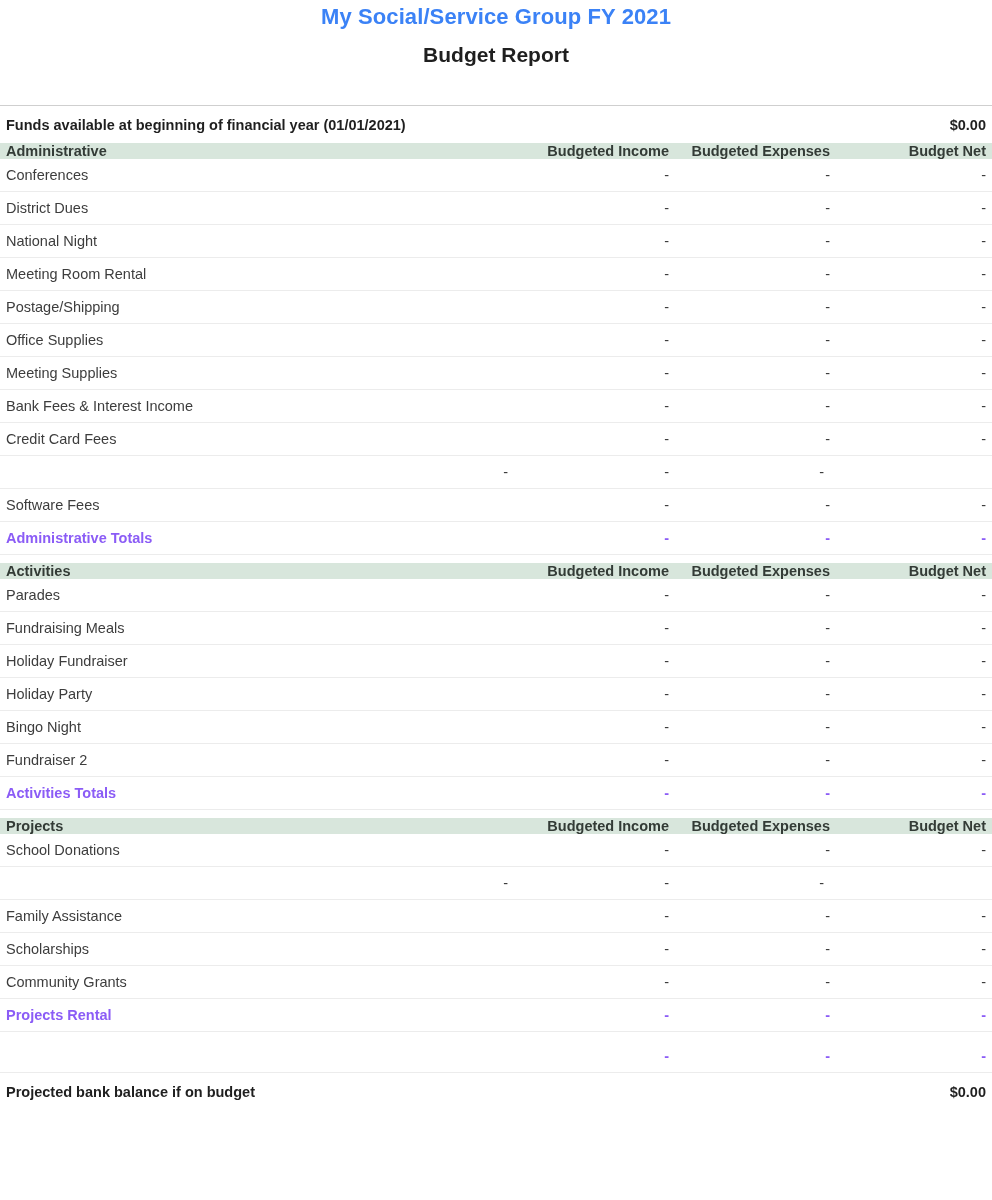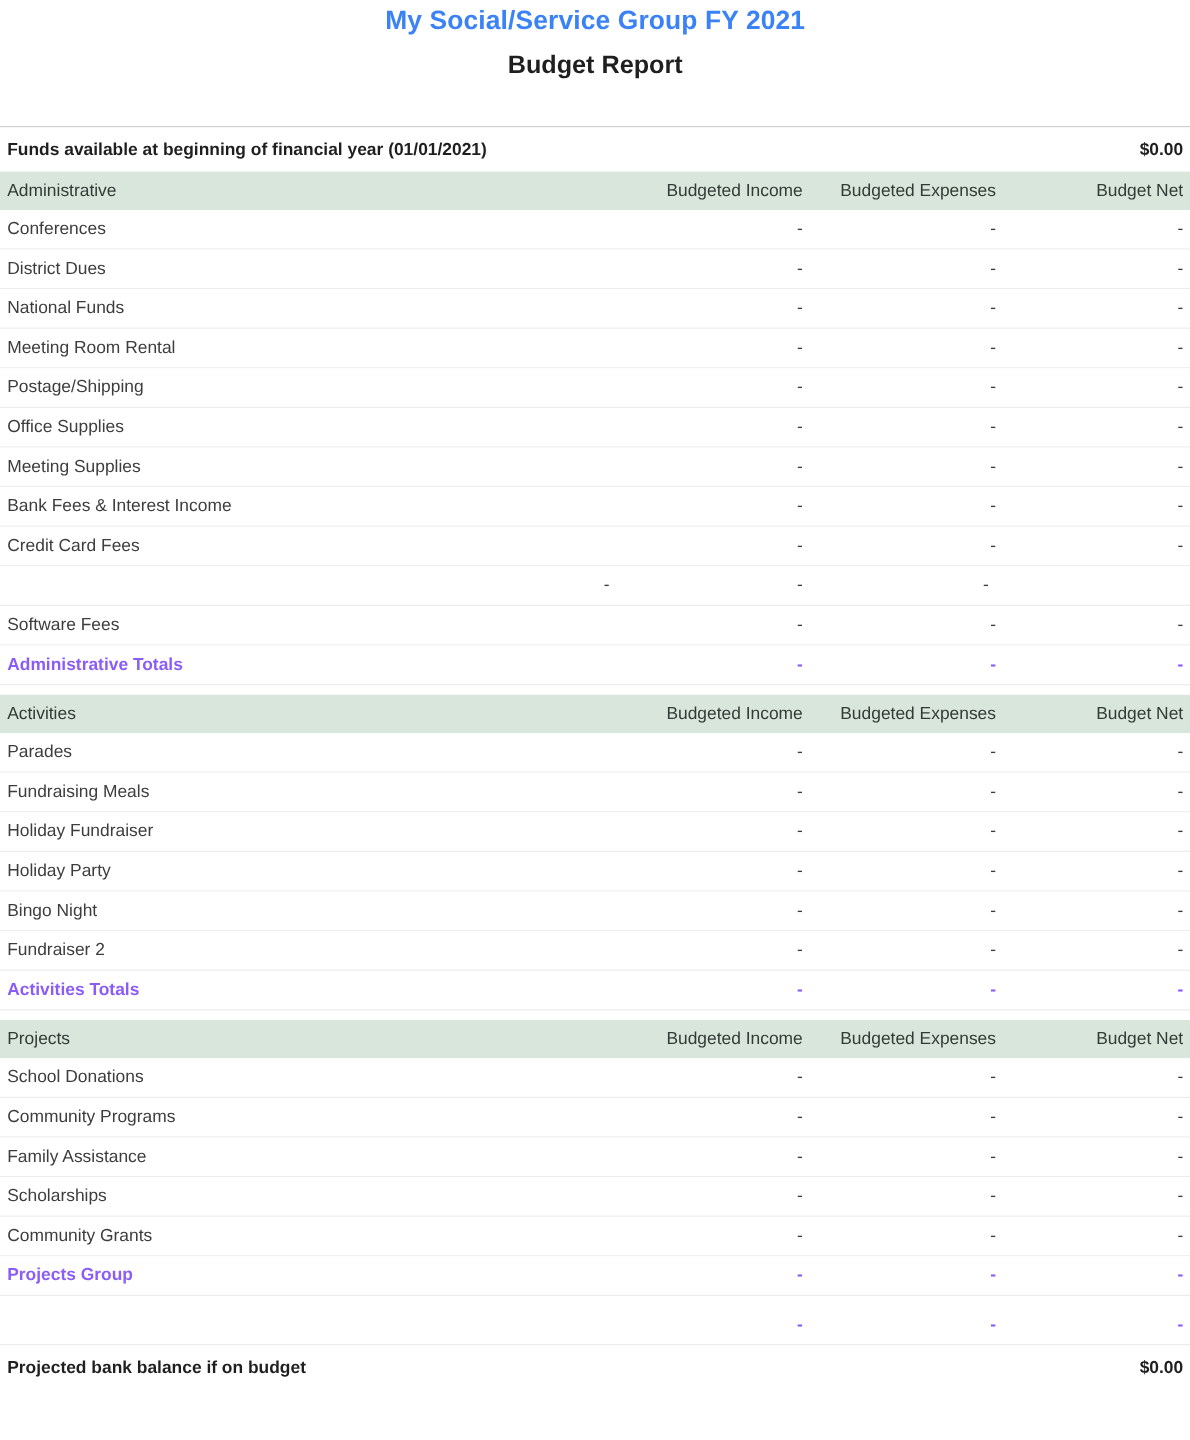--- a/index.html
+++ b/index.html
@@ -51,23 +51,23 @@
     grid-template-columns: 1fr 161px 161px 162px;
     align-items: center;
     font-size: 14.5px;
   }
   .grid-row .c { white-space: nowrap; overflow: hidden; }
   .grid-row .name { text-align: left;  padding-left: 6px; }
   .grid-row .num  { text-align: right; }
   .grid-row .num:last-child { padding-right: 6px; }
 
   .shead {
-    height: 32px;
+    height: 16px;
     background: var(--section-header-bg, #d8e6dc);
-    font-weight: 400;
+    font-weight: 700;
     color: var(--heading-text, #333b36);
   }
   .row {
     height: 33px;
     background: #ffffff;
     border-bottom: 1px solid var(--row-border, #ececec);
     color: var(--text, #3d3d3d);
   }
   .row.bold { font-weight: 700; color: #8b5cf6; }
 
@@ -108,21 +108,21 @@
   </div>
 
   <div class="grid-row row">
     <span class="c name">District Dues</span>
     <span class="c num">-</span>
     <span class="c num">-</span>
     <span class="c num">-</span>
   </div>
 
   <div class="grid-row row">
-    <span class="c name">National Funds</span>
+    <span class="c name">National Night</span>
     <span class="c num">-</span>
     <span class="c num">-</span>
     <span class="c num">-</span>
   </div>
 
   <div class="grid-row row">
     <span class="c name">Meeting Room Rental</span>
     <span class="c num">-</span>
     <span class="c num">-</span>
     <span class="c num">-</span>
@@ -253,21 +253,20 @@
     </div>
     <div class="rows">
   <div class="grid-row row">
     <span class="c name">School Donations</span>
     <span class="c num">-</span>
     <span class="c num">-</span>
     <span class="c num">-</span>
   </div>
 
   <div class="grid-row row">
-    <span class="c name">Community Programs</span>
     <span class="c num">-</span>
     <span class="c num">-</span>
     <span class="c num">-</span>
   </div>
 
   <div class="grid-row row">
     <span class="c name">Family Assistance</span>
     <span class="c num">-</span>
     <span class="c num">-</span>
     <span class="c num">-</span>
@@ -281,21 +280,21 @@
   </div>
 
   <div class="grid-row row">
     <span class="c name">Community Grants</span>
     <span class="c num">-</span>
     <span class="c num">-</span>
     <span class="c num">-</span>
   </div>
 
   <div class="grid-row row bold">
-    <span class="c name">Projects Group</span>
+    <span class="c name">Projects Rental</span>
     <span class="c num">-</span>
     <span class="c num">-</span>
     <span class="c num">-</span>
   </div>
 </div>
   </section>
 </div>
 
     <div class="grand-block">
       <div class="grid-row row bold">

